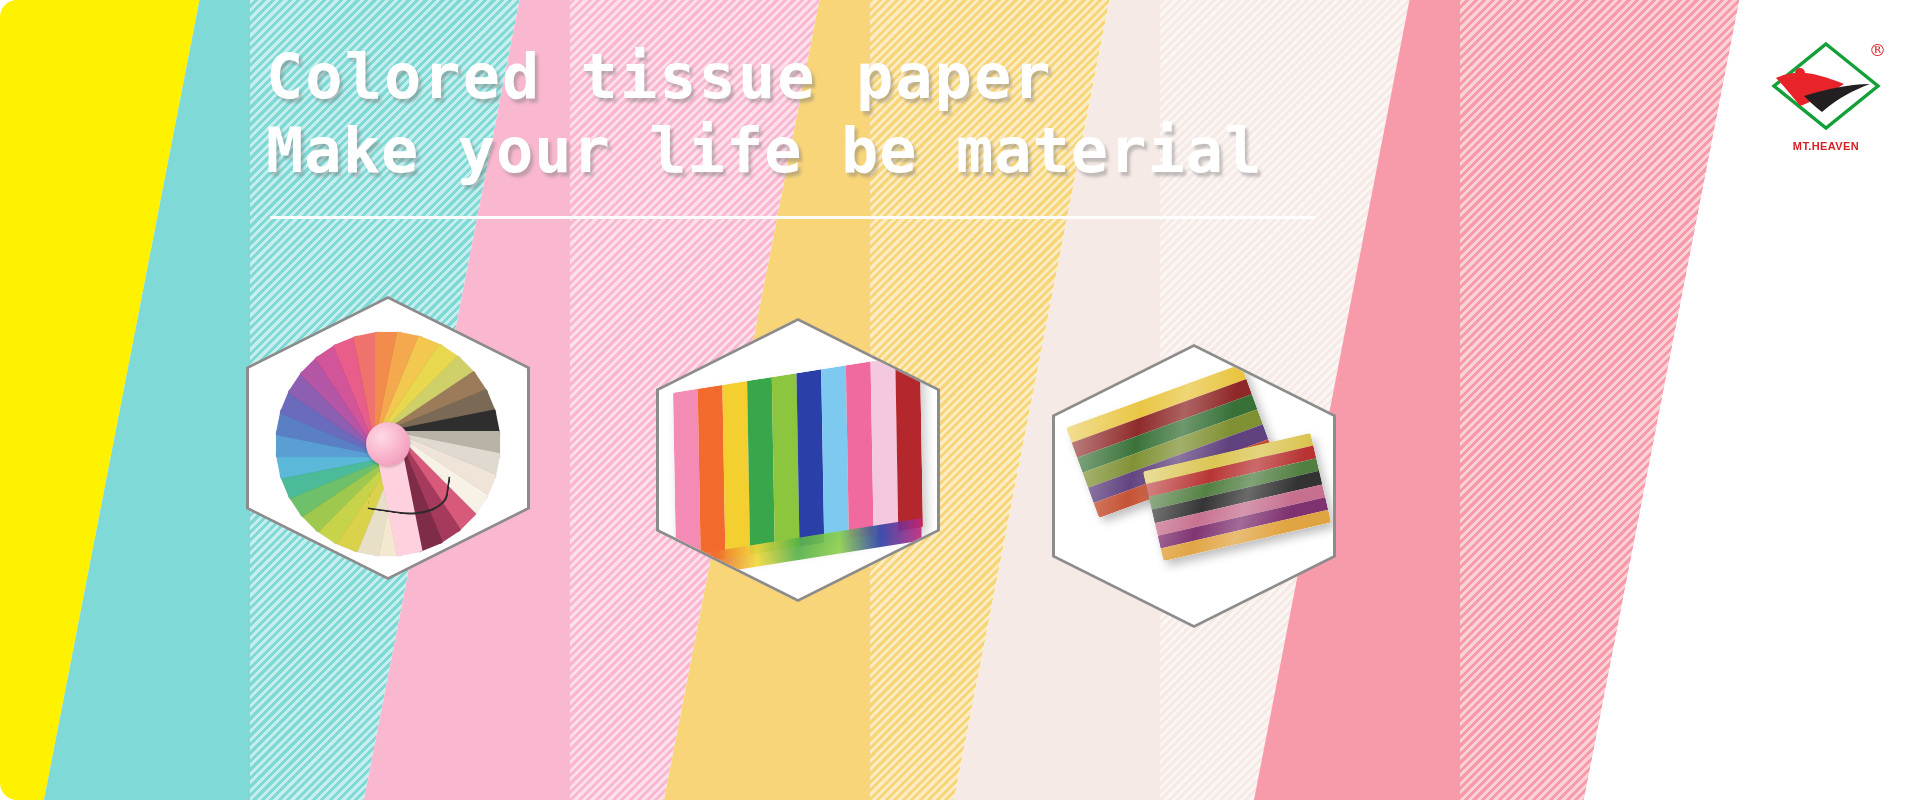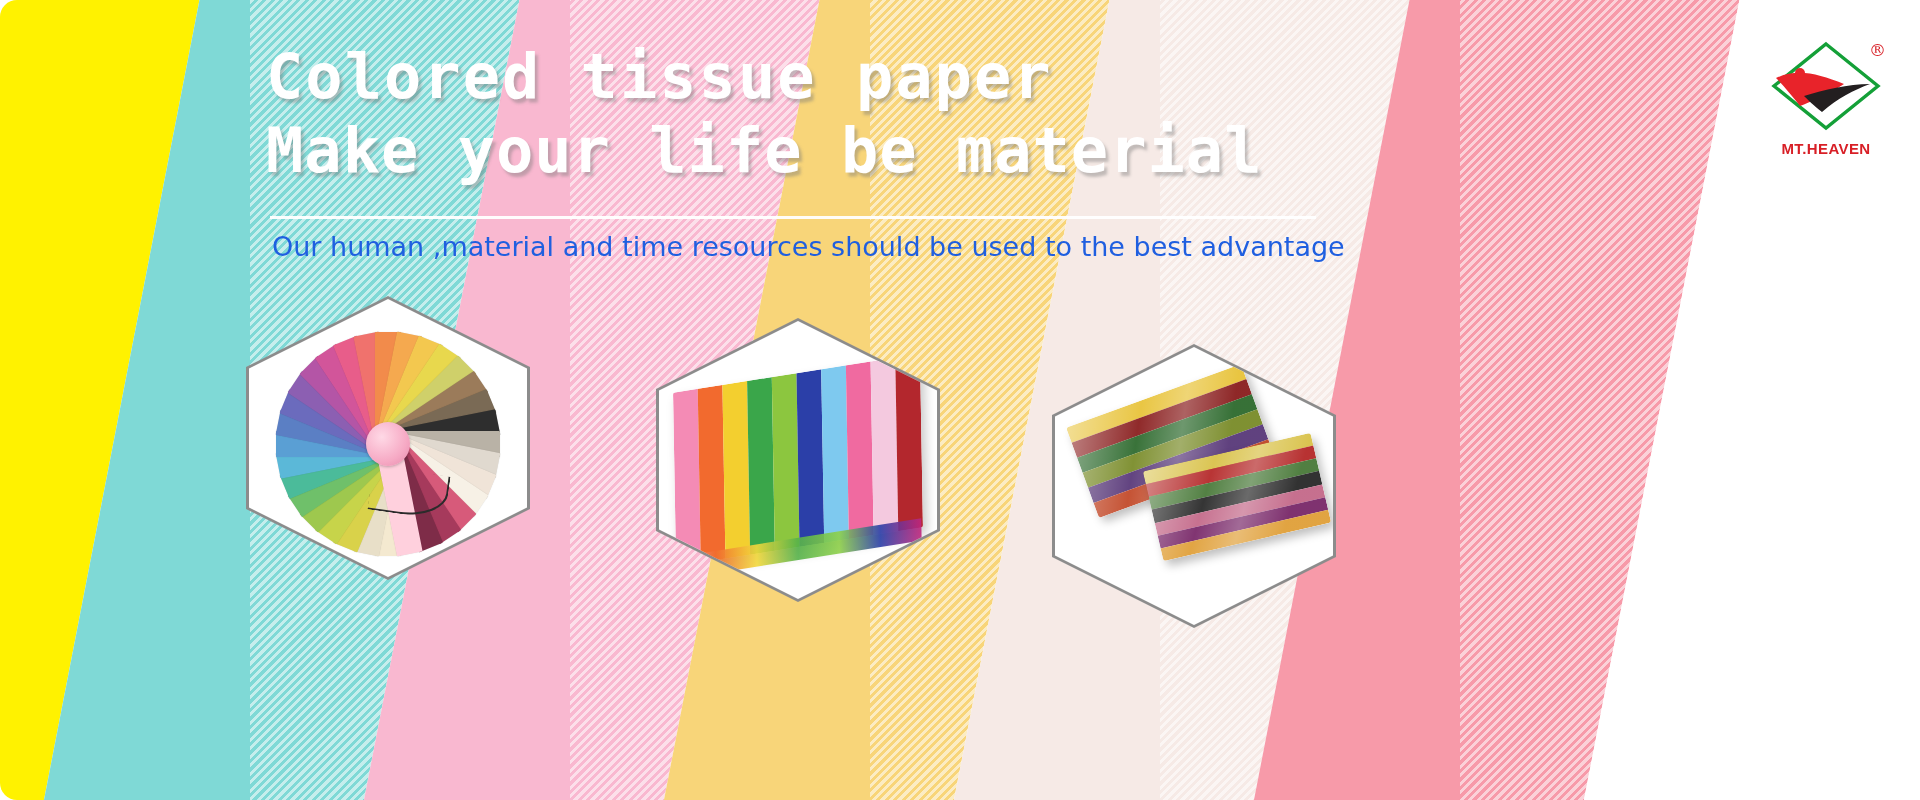--- a/index.html
+++ b/index.html
@@ -168,21 +168,21 @@
   
   .logo { position:absolute; left:1752px; top:34px; width:148px; text-align:center; }
   .logo-mark { position:relative; width:128px; height:104px; margin:0 auto; }
   .logo-reg {
     position:absolute; right:4px; top:6px;
     font-size:17px; color:#d81f26;
     font-family:"DejaVu Serif", serif;
   }
   .logo-name {
     margin-top:2px;
-    font-size:15px;
+    font-size:11px;
     font-weight:bold;
     letter-spacing:.4px;
     color:#d81f26;
     font-family:"Liberation Sans", sans-serif;
   }
 </style>
 </head>
 <body>
 
 <div id="banner">
@@ -284,21 +284,20 @@
     </div>
   </div>
 
   <div class="head">
     <h1 class="l1">Colored tissue paper</h1>
     <h1 class="l2">Make your life be material</h1>
   </div>
 
   <div class="rule"></div>
 
-  <div class="tagline">Our human ,material and time resources should be used to the best advantage</div>
 
   <div class="logo">
     <div class="logo-mark">
       <svg width="128" height="104" viewBox="0 0 128 104">
         <polygon points="64,10 116,52 64,94 12,52" fill="none" stroke="#14a038" stroke-width="3.4"></polygon>
         <path d="M14,44 C36,34 56,40 82,50 C64,62 48,68 38,72 C30,62 22,52 14,44 Z" fill="#e8232a"></path>
         <path d="M108,50 C92,56 76,64 60,78 C52,72 46,66 42,62 C62,56 86,50 108,50 Z" fill="#231f20"></path>
         <circle cx="38" cy="39" r="5" fill="#e8232a"></circle>
       </svg>
       <span class="logo-reg">®</span>

